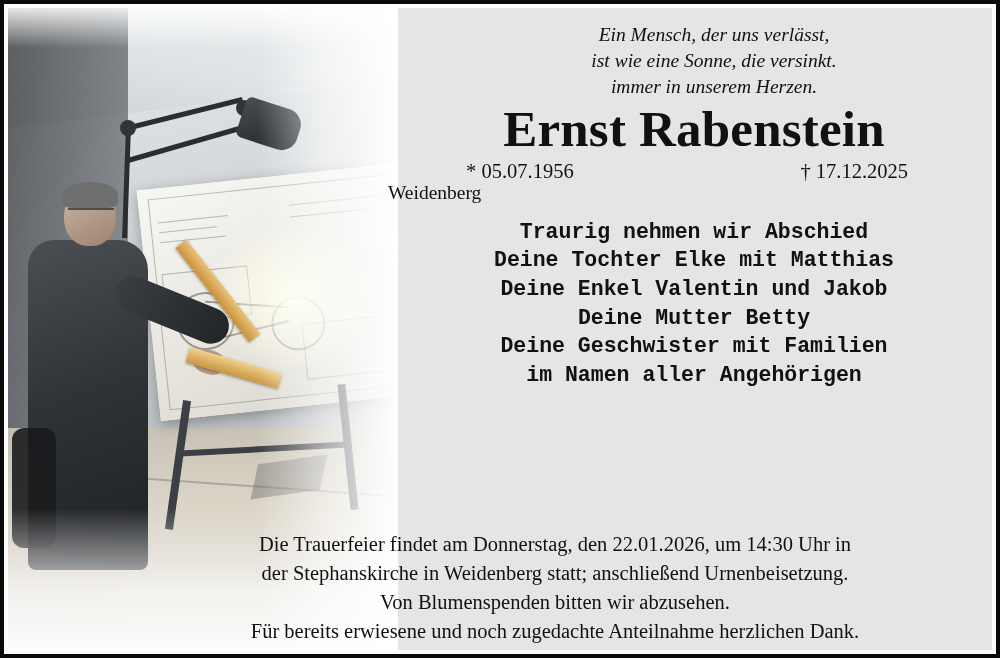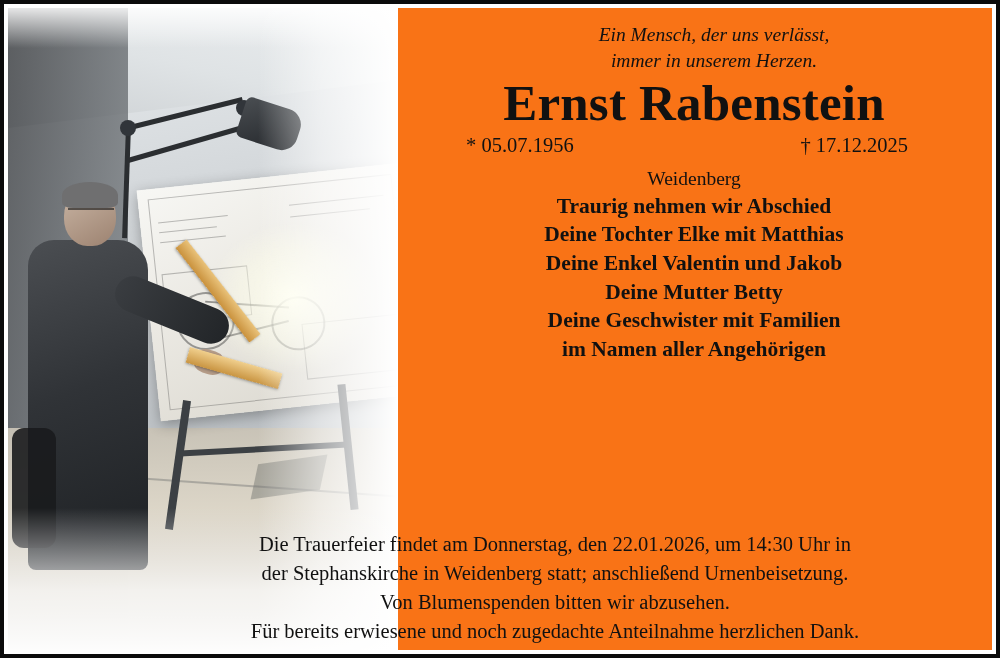--- a/index.html
+++ b/index.html
@@ -15,21 +15,21 @@
     width: 1000px;
     height: 658px;
     box-sizing: border-box;
     background: #ffffff;
     border: 4px solid #0b0b0b;
     overflow: hidden;
   }
   .inner {
     position: absolute;
     inset: 4px;
-    background: #f97316;
+    background: #e5e5e5;
     overflow: hidden;
   }
 
   
   .photo {
     position: absolute;
     left: 0;
     top: 0;
     width: 390px;
     height: 650px;
@@ -270,32 +270,31 @@
   .dates .death {
     position: absolute;
     right: 92px;
     top: 0;
     white-space: nowrap;
   }
   .dates .place {
     position: absolute;
     left: 0; right: 0;
     top: 22px;
-    text-align: center;
+    text-align: left;
     font-size: 19.5px;
-    margin-top: 12px;
   }
 
   .mourners {
     margin-top: 12px;
     font-size: 21.5px;
     font-weight: bold;
     line-height: 1.33;
   }
-  .mourners div { white-space: nowrap; }
+  .mourners div { white-space: nowrap; font-family: Liberation Mono, monospace; }
 
   
   .footer {
     position: absolute;
     left: 4px;
     right: 4px;
     bottom: 4px;
     text-align: center;
     font-size: 20.5px;
     line-height: 1.42;
@@ -358,20 +357,21 @@
       </div>
       <div class="photo-fade-top"></div>
       <div class="photo-fade-right"></div>
       <div class="photo-fade-bottom"></div>
     </div>
 
     <div class="text-col">
 
       <div class="verse">
         <div>Ein Mensch, der uns verlässt,</div>
+        <div>ist wie eine Sonne, die versinkt.</div>
         <div>immer in unserem Herzen.</div>
       </div>
 
 
       <div class="name">Ernst Rabenstein</div>
 
       <div class="dates">
         <span class="birth">* 05.07.1956</span>
         <span class="death">† 17.12.2025</span>
         <div class="place">Weidenberg</div>

